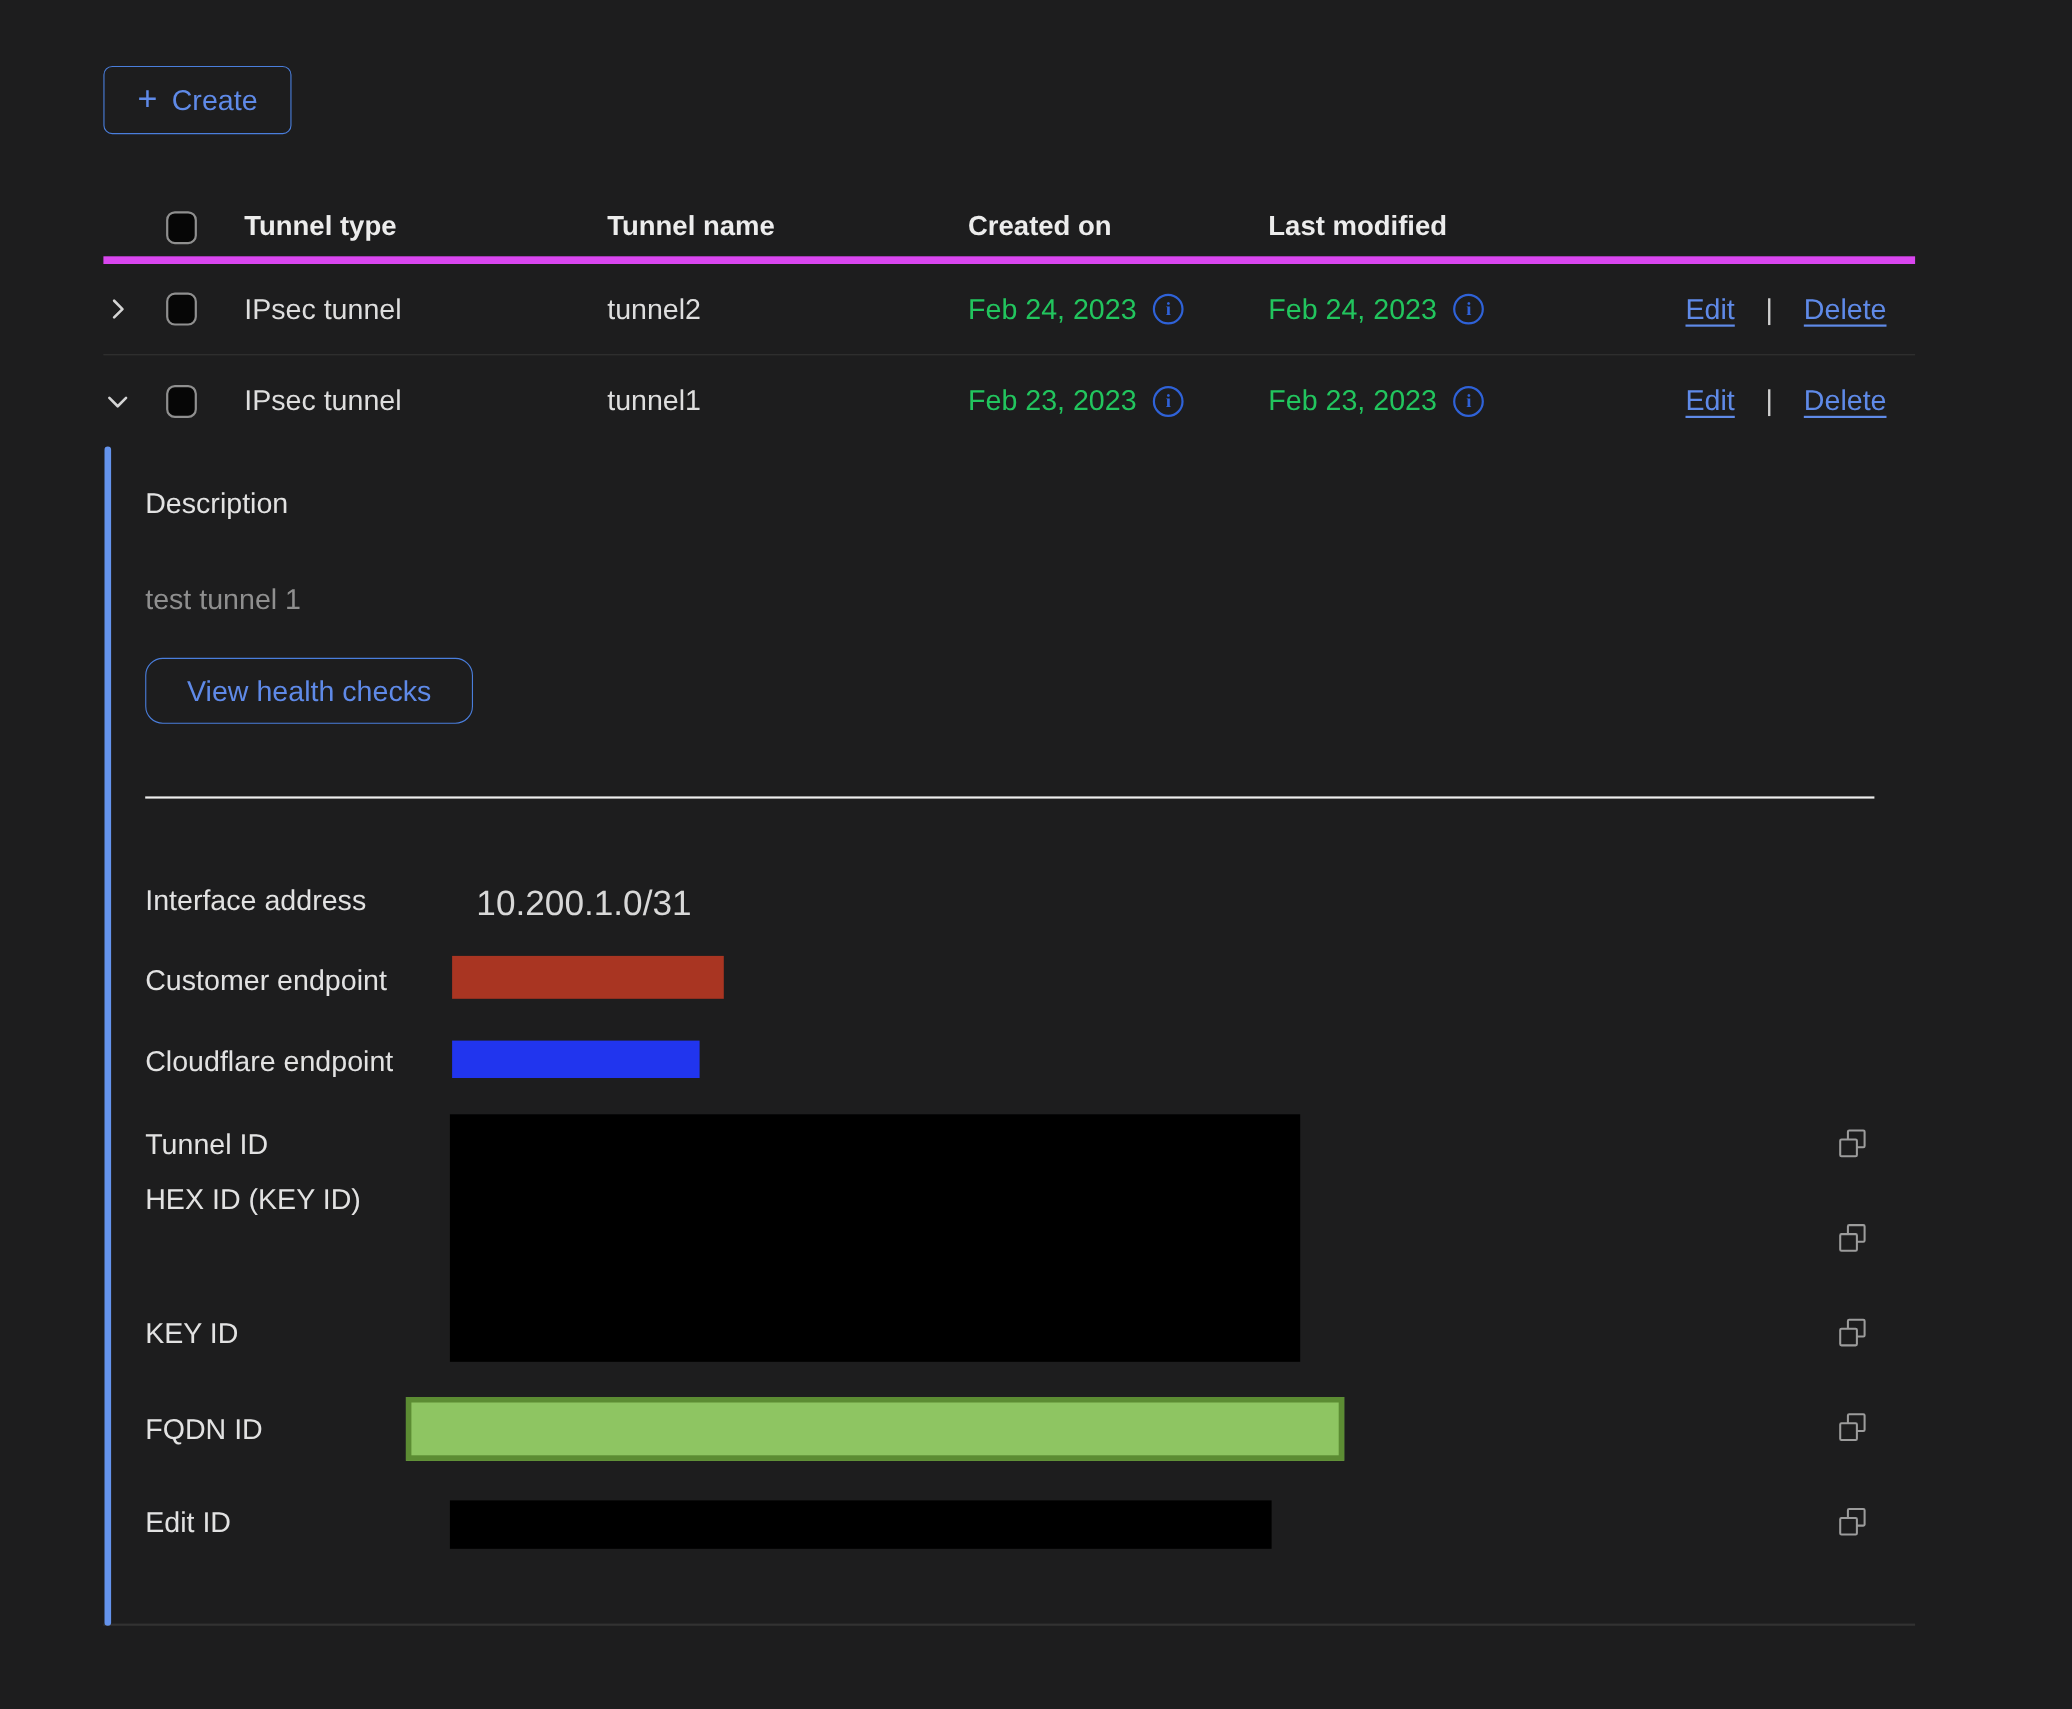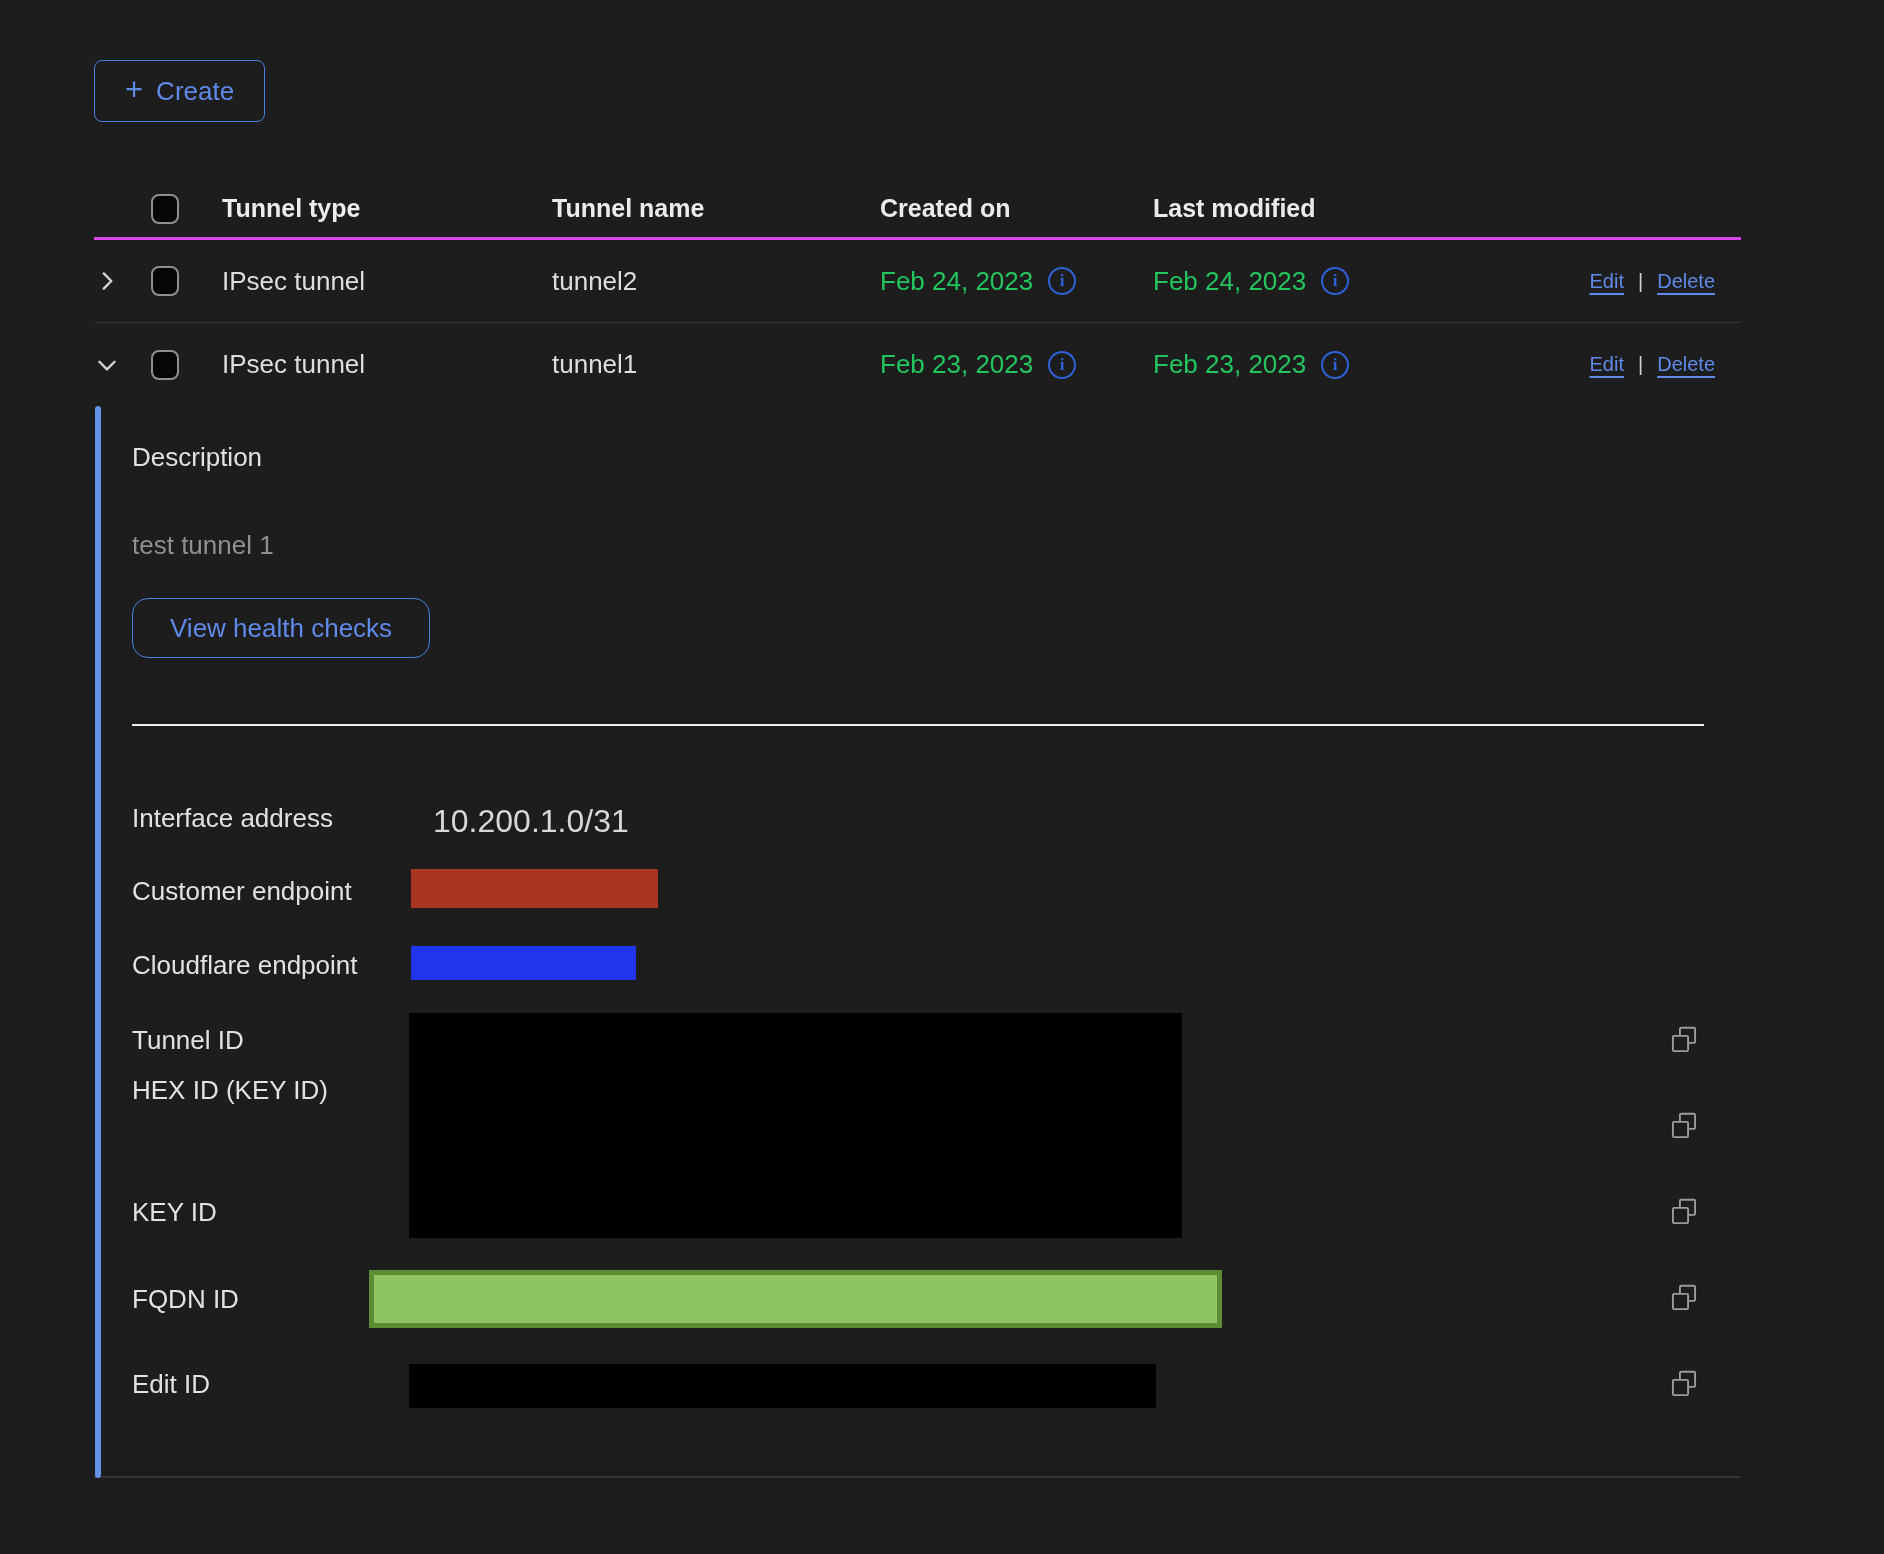--- a/index.html
+++ b/index.html
@@ -12,30 +12,30 @@
     position:absolute; left:94px; top:60px; height:62px; padding:0 30px;
     display:inline-flex; align-items:center; gap:13px;
     background:transparent; border:1.5px solid #4a7edc; border-radius:8px;
     color:#5f8ae8; font-size:26px; font-family:inherit; cursor:pointer;
   }
   .create-btn .plus { font-size:31px; font-weight:300; line-height:1; margin-top:-3px; }
 
   
   .table { position:absolute; left:94px; top:180px; width:1647px; }
   .trow { display:flex; align-items:center; }
-  .thead { height:60px; border-bottom:3px solid #d946ef; font-weight:700; font-size:25px; color:#ececec; }
+  .thead { height:60px; border-bottom:7px solid #d946ef; font-weight:700; font-size:25px; color:#ececec; }
   .tbody-row { height:83px; font-size:26px; color:#dedede; }
   .row-sep { border-bottom:1px solid #343434; }
   .col-exp { width:57px; display:flex; align-items:center; }
   .col-cb { width:71px; display:flex; align-items:center; }
   .col-type { width:330px; }
   .col-name { width:328px; }
   .col-created { width:273px; display:flex; align-items:center; }
   .col-mod { width:267px; display:flex; align-items:center; }
-  .col-actions { flex:1; display:flex; justify-content:flex-end; align-items:flex-start; gap:14px; padding-right:26px; font-size:20px; }
+  .col-actions { flex:1; display:flex; justify-content:flex-end; align-items:flex-start; gap:28px; padding-right:26px; font-size:26px; }
 
   .checkbox {
     width:28px; height:30px; border:2px solid #8f8f8f; border-radius:8px;
     background:#060606; cursor:pointer;
   }
   .expander { background:none; border:none; cursor:pointer; display:flex; align-items:center; padding:0; }
   .date-text { color:#22c55e; }
   .info-icon {
     margin-left:15px; width:28px; height:28px; border:2px solid #2f62d8; border-radius:50%;
     display:inline-flex; align-items:center; justify-content:center;

